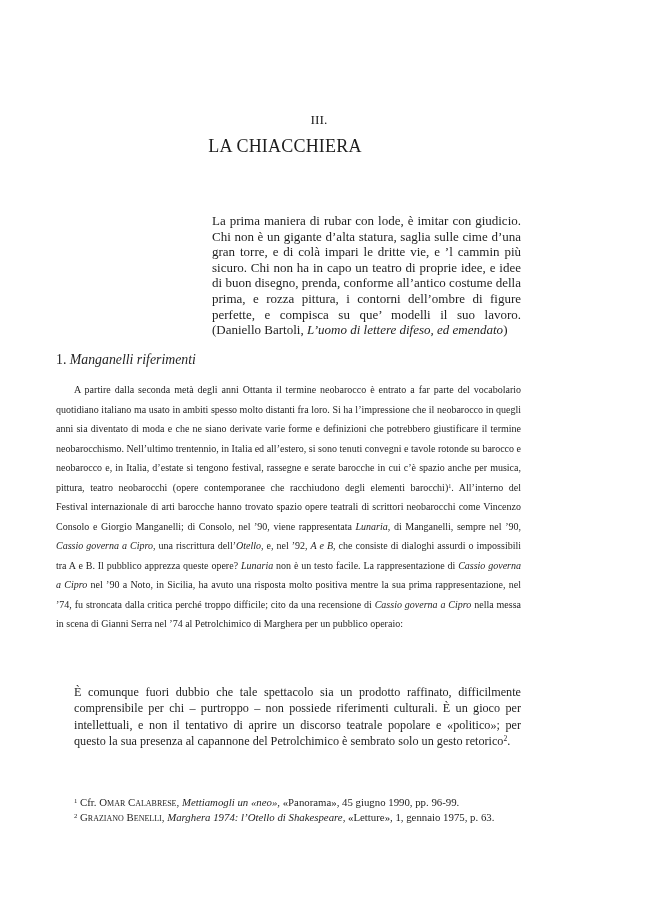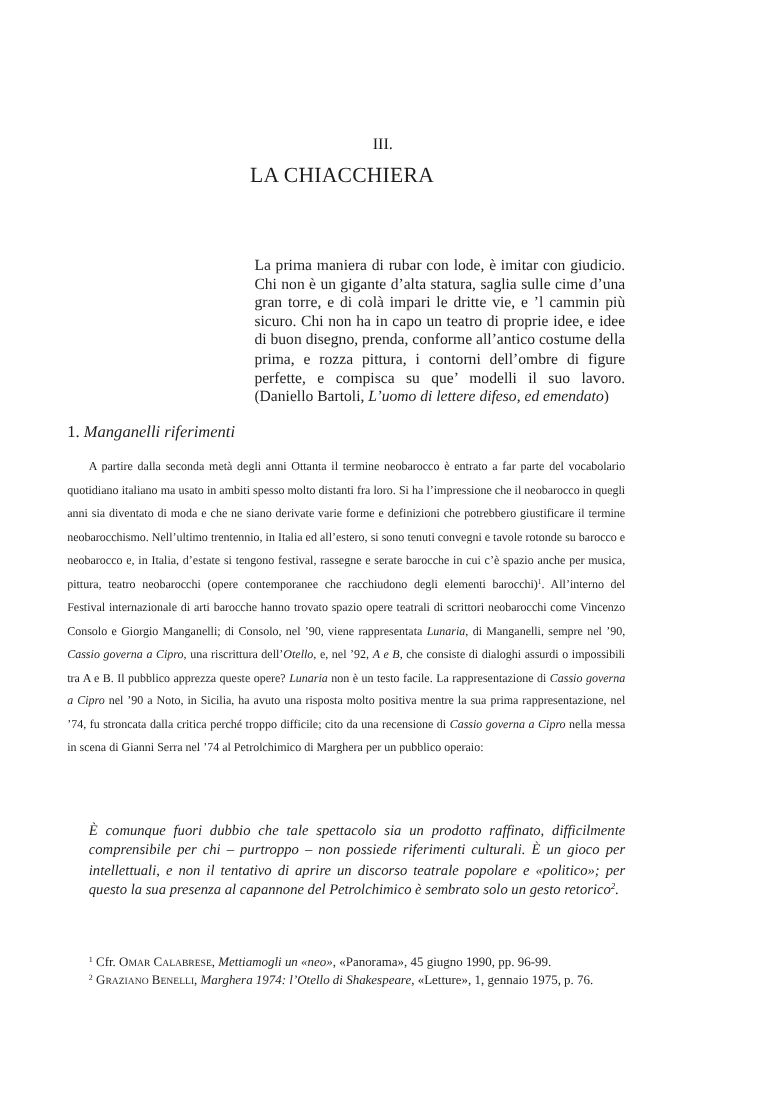--- a/index.html
+++ b/index.html
@@ -9,21 +9,21 @@
                  font-size: 13.5px; padding-left: 34px; }
   .chapter-title { position: absolute; top: 136px; left: 0; width: 570px; text-align: center;
                    font-size: 18px; letter-spacing: 0.2px; }
   .epigraph { position: absolute; top: 213px; left: 212px; width: 309px;
               font-size: 13px; line-height: 15.6px; text-align: justify; }
   .section-head { position: absolute; top: 352px; left: 56px; font-size: 13.8px; }
   .body-text { position: absolute; top: 380px; left: 56px; width: 465px;
                font-size: 10px; line-height: 19.5px; text-align: justify; }
   .body-text p { margin: 0; text-indent: 18px; }
   .blockquote { position: absolute; top: 684px; left: 74px; width: 447px;
-                font-size: 12.2px; line-height: 16.3px; text-align: justify; font-style: italic; }
+                font-size: 12.2px; line-height: 16.3px; text-align: justify; }
   .footnotes { position: absolute; top: 795px; left: 74px; width: 460px;
                font-size: 10.8px; line-height: 14.5px; }
   .footnotes div { white-space: nowrap; }
   sup { font-size: 0.62em; vertical-align: 0.5em; line-height: 0; }
   .sc { font-variant: small-caps; }
   i { font-style: italic; }
 </style>
 </head>
 <body>
 
@@ -37,16 +37,16 @@
   <div class="section-head"><span>1.</span> <i>Manganelli riferimenti</i></div>
 
   <div class="body-text">
     <p><span>A partire dalla seconda metà degli anni Ottanta il termine neobarocco è entrato a far parte del vocabolario quotidiano italiano ma usato in ambiti spesso molto distanti fra loro. Si ha l’impressione che il neobarocco in quegli anni sia diventato di moda e che ne siano derivate varie forme e definizioni che potrebbero giustificare il termine neobarocchismo. Nell’ultimo trentennio, in Italia ed all’estero, si sono tenuti convegni e tavole rotonde su barocco e neobarocco e, in Italia, d’estate si tengono festival, rassegne e serate barocche in cui c’è spazio anche per musica, pittura, teatro neobarocchi (opere contemporanee che racchiudono degli elementi barocchi)</span><sup>1</sup><span>. All’interno del Festival internazionale di arti barocche hanno trovato spazio opere teatrali di scrittori neobarocchi come Vincenzo Consolo e Giorgio Manganelli; di Consolo, nel ’90, viene rappresentata </span><i>Lunaria</i><span>, di Manganelli, sempre nel ’90, </span><i>Cassio governa a Cipro</i><span>, una riscrittura dell’</span><i>Otello</i><span>, e, nel ’92, </span><i>A e B</i><span>, che consiste di dialoghi assurdi o impossibili tra A e B. Il pubblico apprezza queste opere? </span><i>Lunaria</i><span> non è un testo facile. La rappresentazione di </span><i>Cassio governa a Cipro</i><span> nel ’90 a Noto, in Sicilia, ha avuto una risposta molto positiva mentre la sua prima rappresentazione, nel ’74, fu stroncata dalla critica perché troppo difficile; cito da una recensione di </span><i>Cassio governa a Cipro</i><span> nella messa in scena di Gianni Serra nel ’74 al Petrolchimico di Marghera per un pubblico operaio:</span></p>
   </div>
 
   <div class="blockquote"><span>È comunque fuori dubbio che tale spettacolo sia un prodotto raffinato, difficilmente comprensibile per chi – purtroppo – non possiede riferimenti culturali. È un gioco per intellettuali, e non il tentativo di aprire un discorso teatrale popolare e «politico»; per questo la sua presenza al capannone del Petrolchimico è sembrato solo un gesto retorico</span><sup>2</sup><span>.</span></div>
 
   <div class="footnotes">
     <div><sup>1</sup><span> Cfr. </span><span class="sc">Omar Calabrese</span><span>, </span><i>Mettiamogli un «neo»</i><span>, «Panorama», 45 giugno 1990, pp. 96-99.</span></div>
-    <div><sup>2</sup><span> </span><span class="sc">Graziano Benelli</span><span>, </span><i>Marghera 1974: l’Otello di Shakespeare</i><span>, «Letture», 1, gennaio 1975, p. 76.</span></div>
+    <div><sup>2</sup><span> </span><span class="sc">Graziano Benelli</span><span>, </span><i>Marghera 1974: l’Otello di Shakespeare</i><span>, «Letture», 1, gennaio 1975, p. 63.</span></div>
   </div>
 
 </div>
 
 </body></html>

